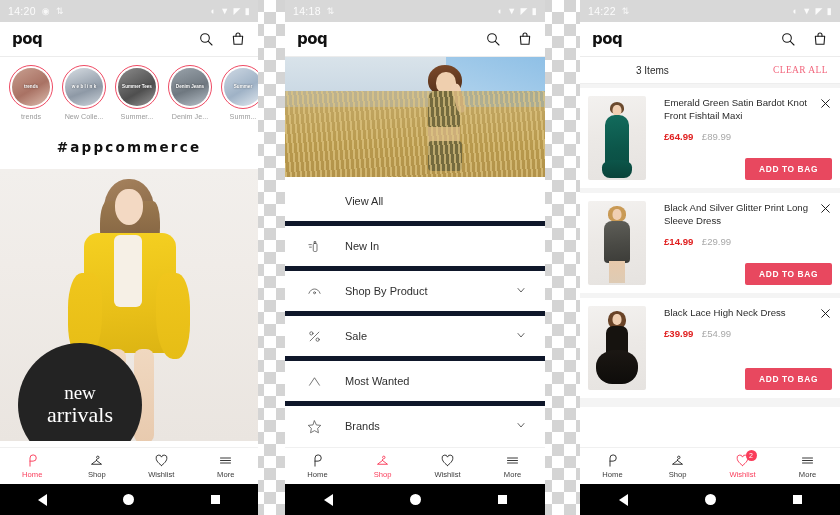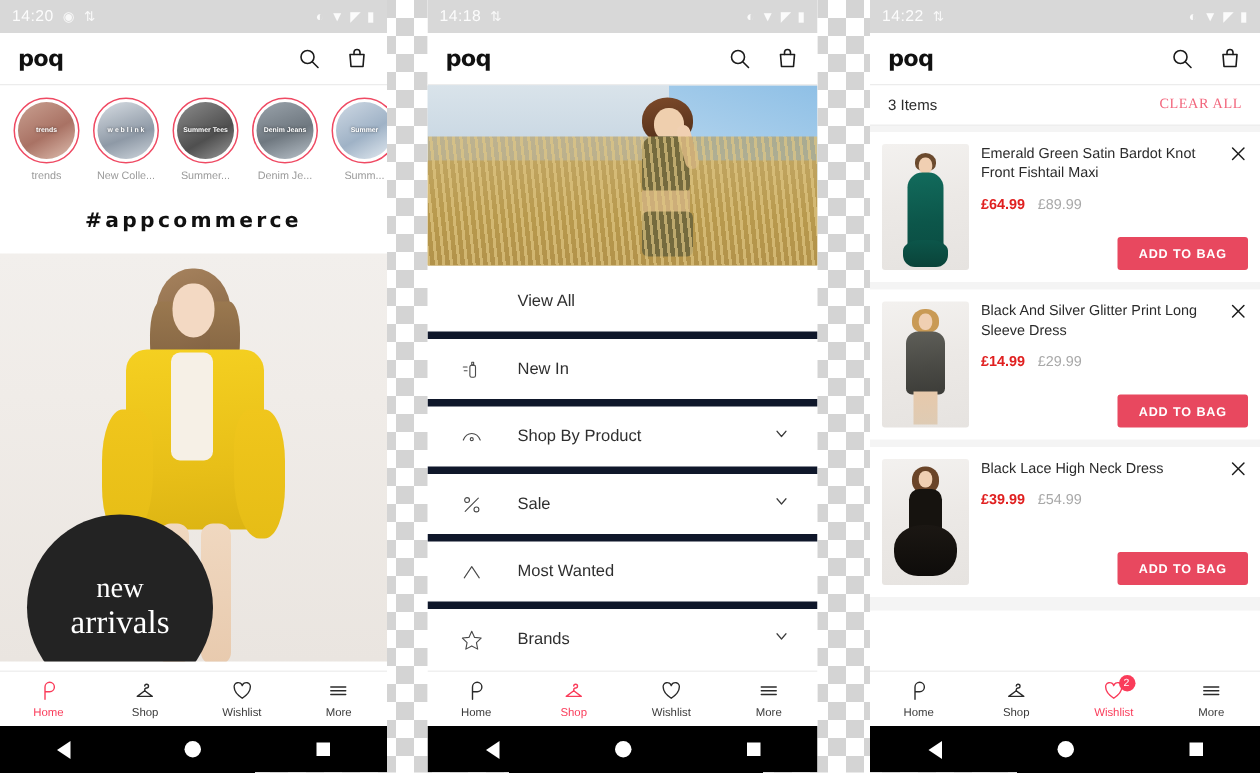--- a/index.html
+++ b/index.html
@@ -167,21 +167,21 @@
   .mi-chev{margin-left:auto;}
   .mi-chev svg{width:12px;height:12px;}
   .mi-chev svg *{fill:none;stroke:#3c3c3c;stroke-width:1.6;stroke-linecap:round;stroke-linejoin:round;}
   .mi-noicon .mi-label{margin-left:20px;}
 
   
   .cart-head{
     display:flex;align-items:center;height:26px;padding:0 12px;background:#fff;
     border-bottom:1px solid #eee;
   }
-  .cart-count{font-size:10px;color:#2b2b2b;}
+  .cart-count{font-size:10px;color:#2b2b2b;margin-left:44px;}
   .clear-all{margin-left:auto;font-size:9.5px;color:#f2657c;letter-spacing:.4px;font-family:Liberation Serif, serif;}
   .cart-list{background:#f4f4f4;padding:4px 0;}
   .cart-card{
     background:#fff;margin:0 0 5px 0;padding:8px 10px 8px 8px;
     display:flex;position:relative;min-height:84px;box-sizing:border-box;
   }
   .cc-thumb{width:58px;flex:0 0 58px;height:84px;border-radius:2px;overflow:hidden;position:relative;}
   .thumb-a{background:linear-gradient(170deg,#f3f1ef 0%,#ece9e6 45%,#e6e3e0 100%);}
   .d-body{position:absolute;left:50%;transform:translateX(-50%);}
   .t1-hair{top:6px;width:14px;height:12px;background:#6b4a2e;border-radius:50% 50% 40% 40%;}
@@ -193,21 +193,21 @@
   .t2-hair{top:5px;width:18px;height:16px;background:#c99a55;border-radius:48% 48% 42% 42%;}
   .t2-face{top:8px;width:9px;height:11px;background:#f0cfb2;border-radius:46%;}
   .t2-dress{top:20px;width:26px;height:42px;background:linear-gradient(175deg,#5e5e58,#4a4a45 55%,#3c3c38);
     border-radius:8px 8px 4px 4px;}
   .t2-legs{top:60px;width:16px;height:22px;background:linear-gradient(180deg,#e7c9ab,#decbb4);}
   .t3-hair{top:5px;width:18px;height:18px;background:#6a4428;border-radius:48% 48% 44% 44%;}
   .t3-face{top:8px;width:9px;height:11px;background:#f0cfb2;border-radius:46%;}
   .t3-dress{top:20px;width:22px;height:28px;background:#16130f;border-radius:7px 7px 2px 2px;}
   .t3-skirt{top:44px;width:42px;height:34px;background:linear-gradient(180deg,#1b1713,#0e0c0a);
     border-radius:46% 46% 16px 16px;}
-  .cc-info{flex:1;padding-left:8px;padding-right:16px;}
+  .cc-info{flex:1;padding-left:18px;padding-right:16px;}
   .cc-title{font-size:9.6px;color:#2b2b2b;line-height:1.38;}
   .cc-prices{margin-top:4px;}
   .cc-now{font-size:9.6px;font-weight:700;color:#e02020;}
   .cc-was{font-size:9.6px;color:#a8a8a8;margin-left:4px;}
   .cc-close{position:absolute;right:8px;top:8px;width:13px;height:13px;}
   .cc-close svg *{stroke:#1b1b1b;stroke-width:1.8;stroke-linecap:round;fill:none;}
   .cc-btn{
     position:absolute;right:8px;bottom:8px;background:#e8485f;color:#fff;
     font-size:8.4px;font-weight:700;letter-spacing:.6px;padding:6px 14px;border-radius:2px;
     border:none;font-family:"Liberation Sans",sans-serif;

